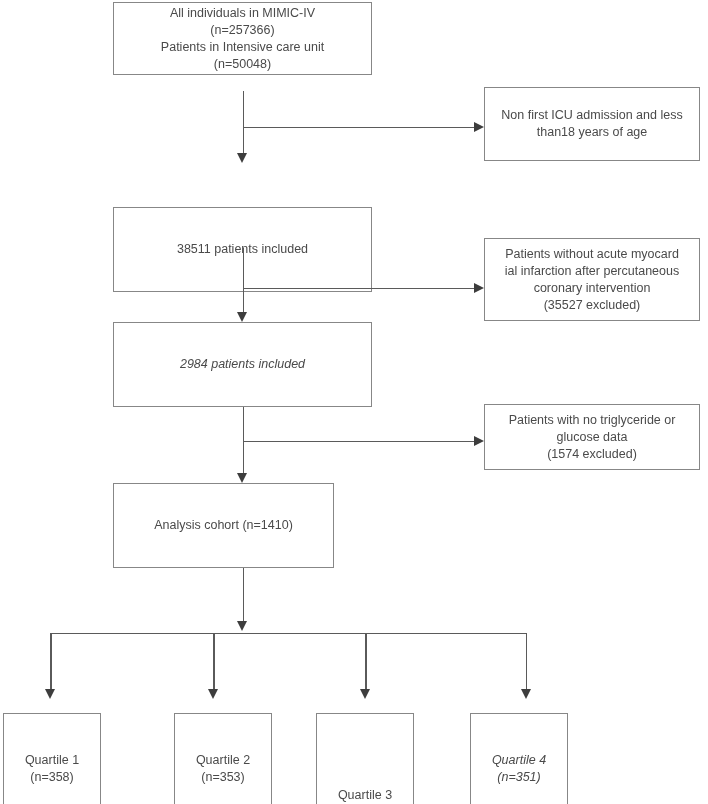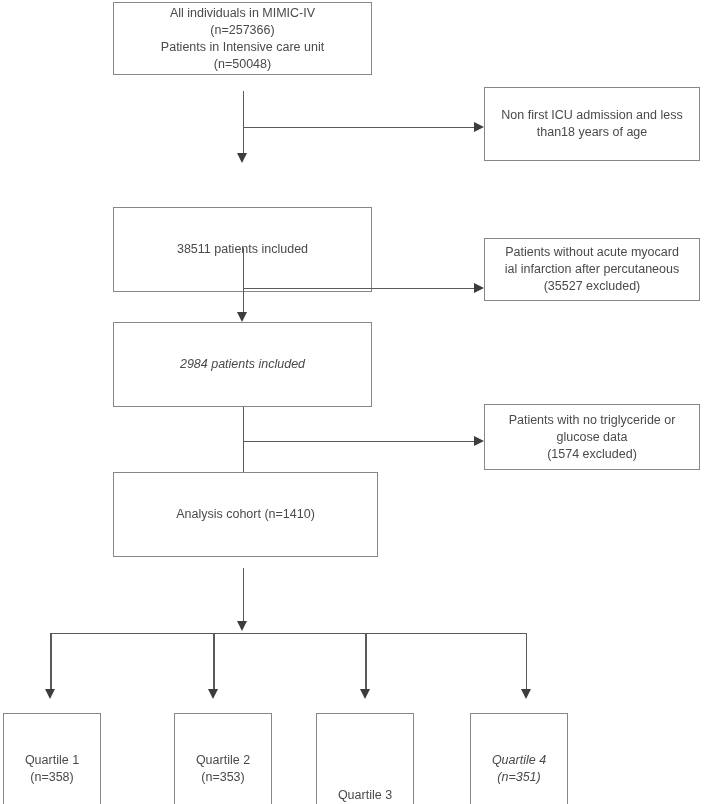--- a/index.html
+++ b/index.html
@@ -36,24 +36,24 @@
     width: 100%;
   }
   .box .gap {
     display: block;
     height: 13px;
   }
   
   #box-all        { left: 113px; top: 2px;   width: 259px; height: 73px; }
   #box-included1  { left: 113px; top: 163px; width: 259px; height: 85px; margin-top: 44px; }
   #box-included2  { left: 113px; top: 322px; width: 259px; height: 85px; font-style: italic; }
-  #box-cohort     { left: 113px; top: 472px; width: 265px; height: 85px; }
+  #box-cohort     { left: 113px; top: 483px; width: 221px; height: 85px; }
   
   #box-excl1 { left: 484px; top: 87px;  width: 216px; height: 74px; }
-  #box-excl2 { left: 484px; top: 238px; width: 216px; height: 63px; }
+  #box-excl2 { left: 484px; top: 238px; width: 216px; height: 83px; }
   #box-excl3 { left: 484px; top: 404px; width: 216px; height: 66px; }
   
   .quartile { top: 713px; width: 98px; height: 111px; }
   #box-q1 { left: 3px; }
   #box-q2 { left: 174px; }
   #box-q3 { left: 316px; justify-content: flex-end; }
   #box-q4 { left: 470px; font-style: italic; }
 
   
   .vline {
@@ -111,20 +111,21 @@
   </div>
 
   <div class="vline" style="left:242.5px; top:248px; height:66px;"></div>
   <div class="arrow-down" style="left:237px; top:312px;"></div>
   <div class="hline" style="left:242.5px; top:287.5px; width:232px;"></div>
   <div class="arrow-right" style="left:474px; top:282.5px;"></div>
 
   <div class="box" id="box-excl2">
     <span class="line">Patients without acute myocard</span>
     <span class="line">ial infarction after percutaneous</span>
+    <span class="line">coronary intervention</span>
     <span class="line">(35527 excluded)</span>
   </div>
 
   <div class="box" id="box-included2">
     <span class="line">2984 patients included</span>
   </div>
 
   <div class="vline" style="left:242.5px; top:407px; height:68px;"></div>
   <div class="arrow-down" style="left:237px; top:473px;"></div>
   <div class="hline" style="left:242.5px; top:440.5px; width:232px;"></div>

